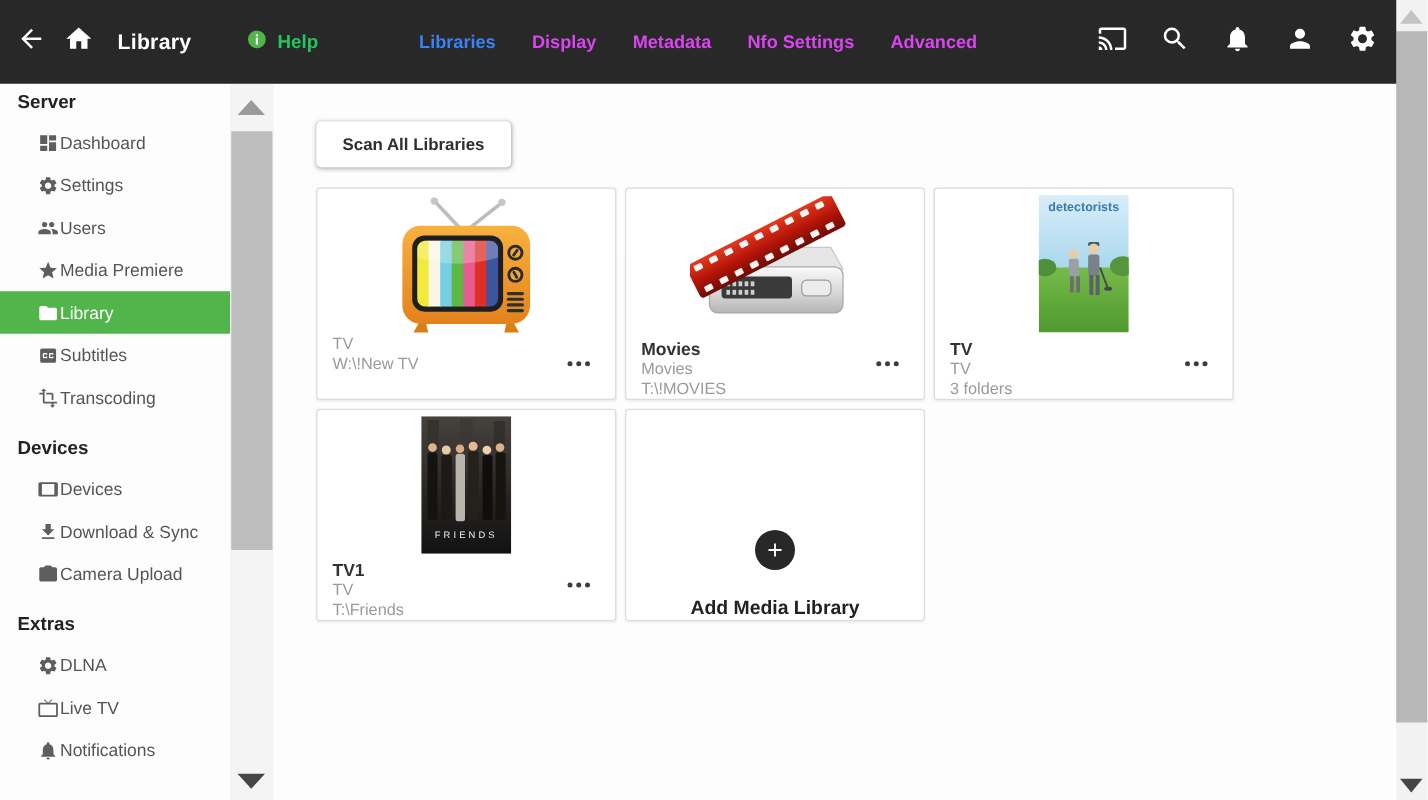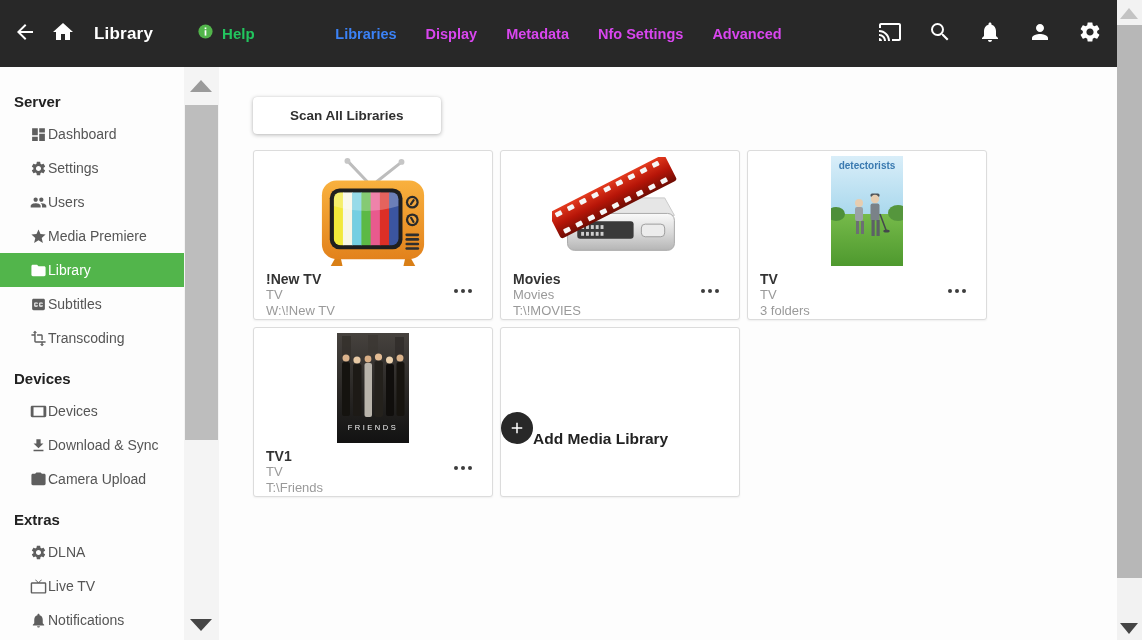--- a/index.html
+++ b/index.html
@@ -18,21 +18,21 @@
   .tb-help { display:flex; align-items:center; margin-left:44px; cursor:pointer; }
   .tb-help svg { width:17px; height:17px; }
   .tb-help-label { color:#22c55e; font-size:15px; font-weight:600; margin-left:8px; }
   .tb-tabs { position:absolute; left:50%; transform:translateX(-50%); display:flex; gap:29px; }
   .tb-tab { color:#d946ef; font-size:14.5px; font-weight:600; cursor:pointer; white-space:nowrap; }
   .tb-tab.active { color:#3b82f6; }
   .tb-actions { margin-left:auto; display:flex; align-items:center; gap:16px; padding-right:10px; }
 
   
   .sidebar { position:absolute; left:0; top:67px; width:201px; bottom:0; background:#fdfdfd;
-             overflow:hidden; padding-top:20px; }
+             overflow:hidden; padding-top:0; }
   .sb-header { height:30px; line-height:30px; padding-left:14px; font-size:15px; font-weight:700;
                color:#222; margin-top:9px; }
   .sb-header:first-child { margin-top:0; }
   .sb-item { height:34px; display:flex; align-items:center; padding-left:30px; cursor:pointer;
              color:#555; font-size:14px; }
   .sb-item .sb-icon { width:18px; height:18px; display:flex; align-items:center; flex:0 0 auto; }
   .sb-item .sb-icon svg { width:17px; height:17px; fill:#5e5e5e; }
   .sb-item .sb-label { white-space:nowrap; }
   .sb-item.selected { background:#52b54b; color:#fff; }
   .sb-item.selected .sb-icon svg { fill:#fff; }
@@ -44,34 +44,34 @@
       border-bottom:12px solid #9a9a9a; cursor:pointer; }
   .inner-scroll .thumb { position:absolute; top:38px; left:1px; width:33px; height:335px;
       background:#bdbdbd; cursor:pointer; }
   .inner-scroll .down-arrow { position:absolute; bottom:9px; left:6px; width:0; height:0;
       border-left:11px solid transparent; border-right:11px solid transparent;
       border-top:12px solid #454545; cursor:pointer; }
 
   
   .main { position:absolute; left:219px; top:67px; right:25px; bottom:0; background:#fdfdfd;
           padding:30px 0 0 34px; overflow:hidden; }
-  .scan-btn { display:inline-block; height:37px; line-height:37px; padding:0 37px; background:#fff;
+  .scan-btn { display:inline-block; height:37px; line-height:37px; padding:0 21px; background:#fff;
           border:none; border-radius:4px; box-shadow:0 1px 4px rgba(0,0,0,.28), 0 0 1px rgba(0,0,0,.15);
           font-family:"Liberation Sans", sans-serif; font-size:13.5px; font-weight:700; color:#2f2f2f;
           cursor:pointer; }
   .cards { margin-top:16px; width:846px; display:flex; flex-wrap:wrap; gap:7px; }
   .card { width:240px; height:170px; background:#fff; border:1px solid #dcdcdc; border-radius:3px;
           box-shadow:0 1px 2px rgba(0,0,0,.06); position:relative; cursor:pointer; }
   .card-art { height:116px; display:flex; align-items:center; justify-content:center; padding-top:4px; }
   .card-title { padding:4px 12px 0; font-size:14px; font-weight:700; color:#333; line-height:16px; }
   .card-sub { padding:0 12px; font-size:13px; color:#9a9a9a; line-height:16px; }
   .card-menu { position:absolute; right:16px; top:134px; display:flex; gap:3px; cursor:pointer;
                padding:4px; }
   .card-menu i { width:4px; height:4px; border-radius:50%; background:#3d3d3d; display:block; }
-  .card.add { display:flex; flex-direction:row; align-items:center; padding-top:31px; }
+  .card.add { display:flex; flex-direction:column; align-items:center; padding-top:31px;justify-content:flex-end; }
   .add-circle { width:32px; height:32px; border-radius:50%; background:#282828; display:flex;
                 align-items:center; justify-content:center; }
   .add-circle svg { width:18px; height:18px; fill:#fff; }
   .add-label { margin-top:22px; font-size:15.5px; font-weight:700; color:#222; }
 
   
   .outer-scroll { position:absolute; right:0; top:0; width:25px; height:640px; background:#f2f2f2; }
   .outer-scroll .up-arrow { position:absolute; top:8px; left:3px; width:0; height:0;
       border-left:9.5px solid transparent; border-right:9.5px solid transparent;
       border-bottom:11px solid #c3c3c3; cursor:pointer; }
@@ -307,21 +307,20 @@
             <circle cx="102" cy="66" r="4.2" fill="#f0a43c"></circle>
           <rect x="100.9" y="62.5" width="2.2" height="7" rx="1" fill="#2a2a2a" transform="rotate(-30 102 66)"></rect>
           <g fill="#2f2f2f">
             <rect x="95" y="80" width="14" height="2.6" rx="1.3"></rect>
             <rect x="95" y="84.6" width="14" height="2.6" rx="1.3"></rect>
             <rect x="95" y="89.2" width="14" height="2.6" rx="1.3"></rect>
             <rect x="95" y="93.8" width="14" height="2.6" rx="1.3"></rect>
           </g>
         </svg>
       </div>
-      <div class="card-title">!New TV</div>
       <div class="card-sub">TV</div>
       <div class="card-sub">W:\!New TV</div>
       <div class="card-menu">
           <i></i>
           <i></i>
           <i></i>
         </div>
     </div>
 
     <div class="card">

